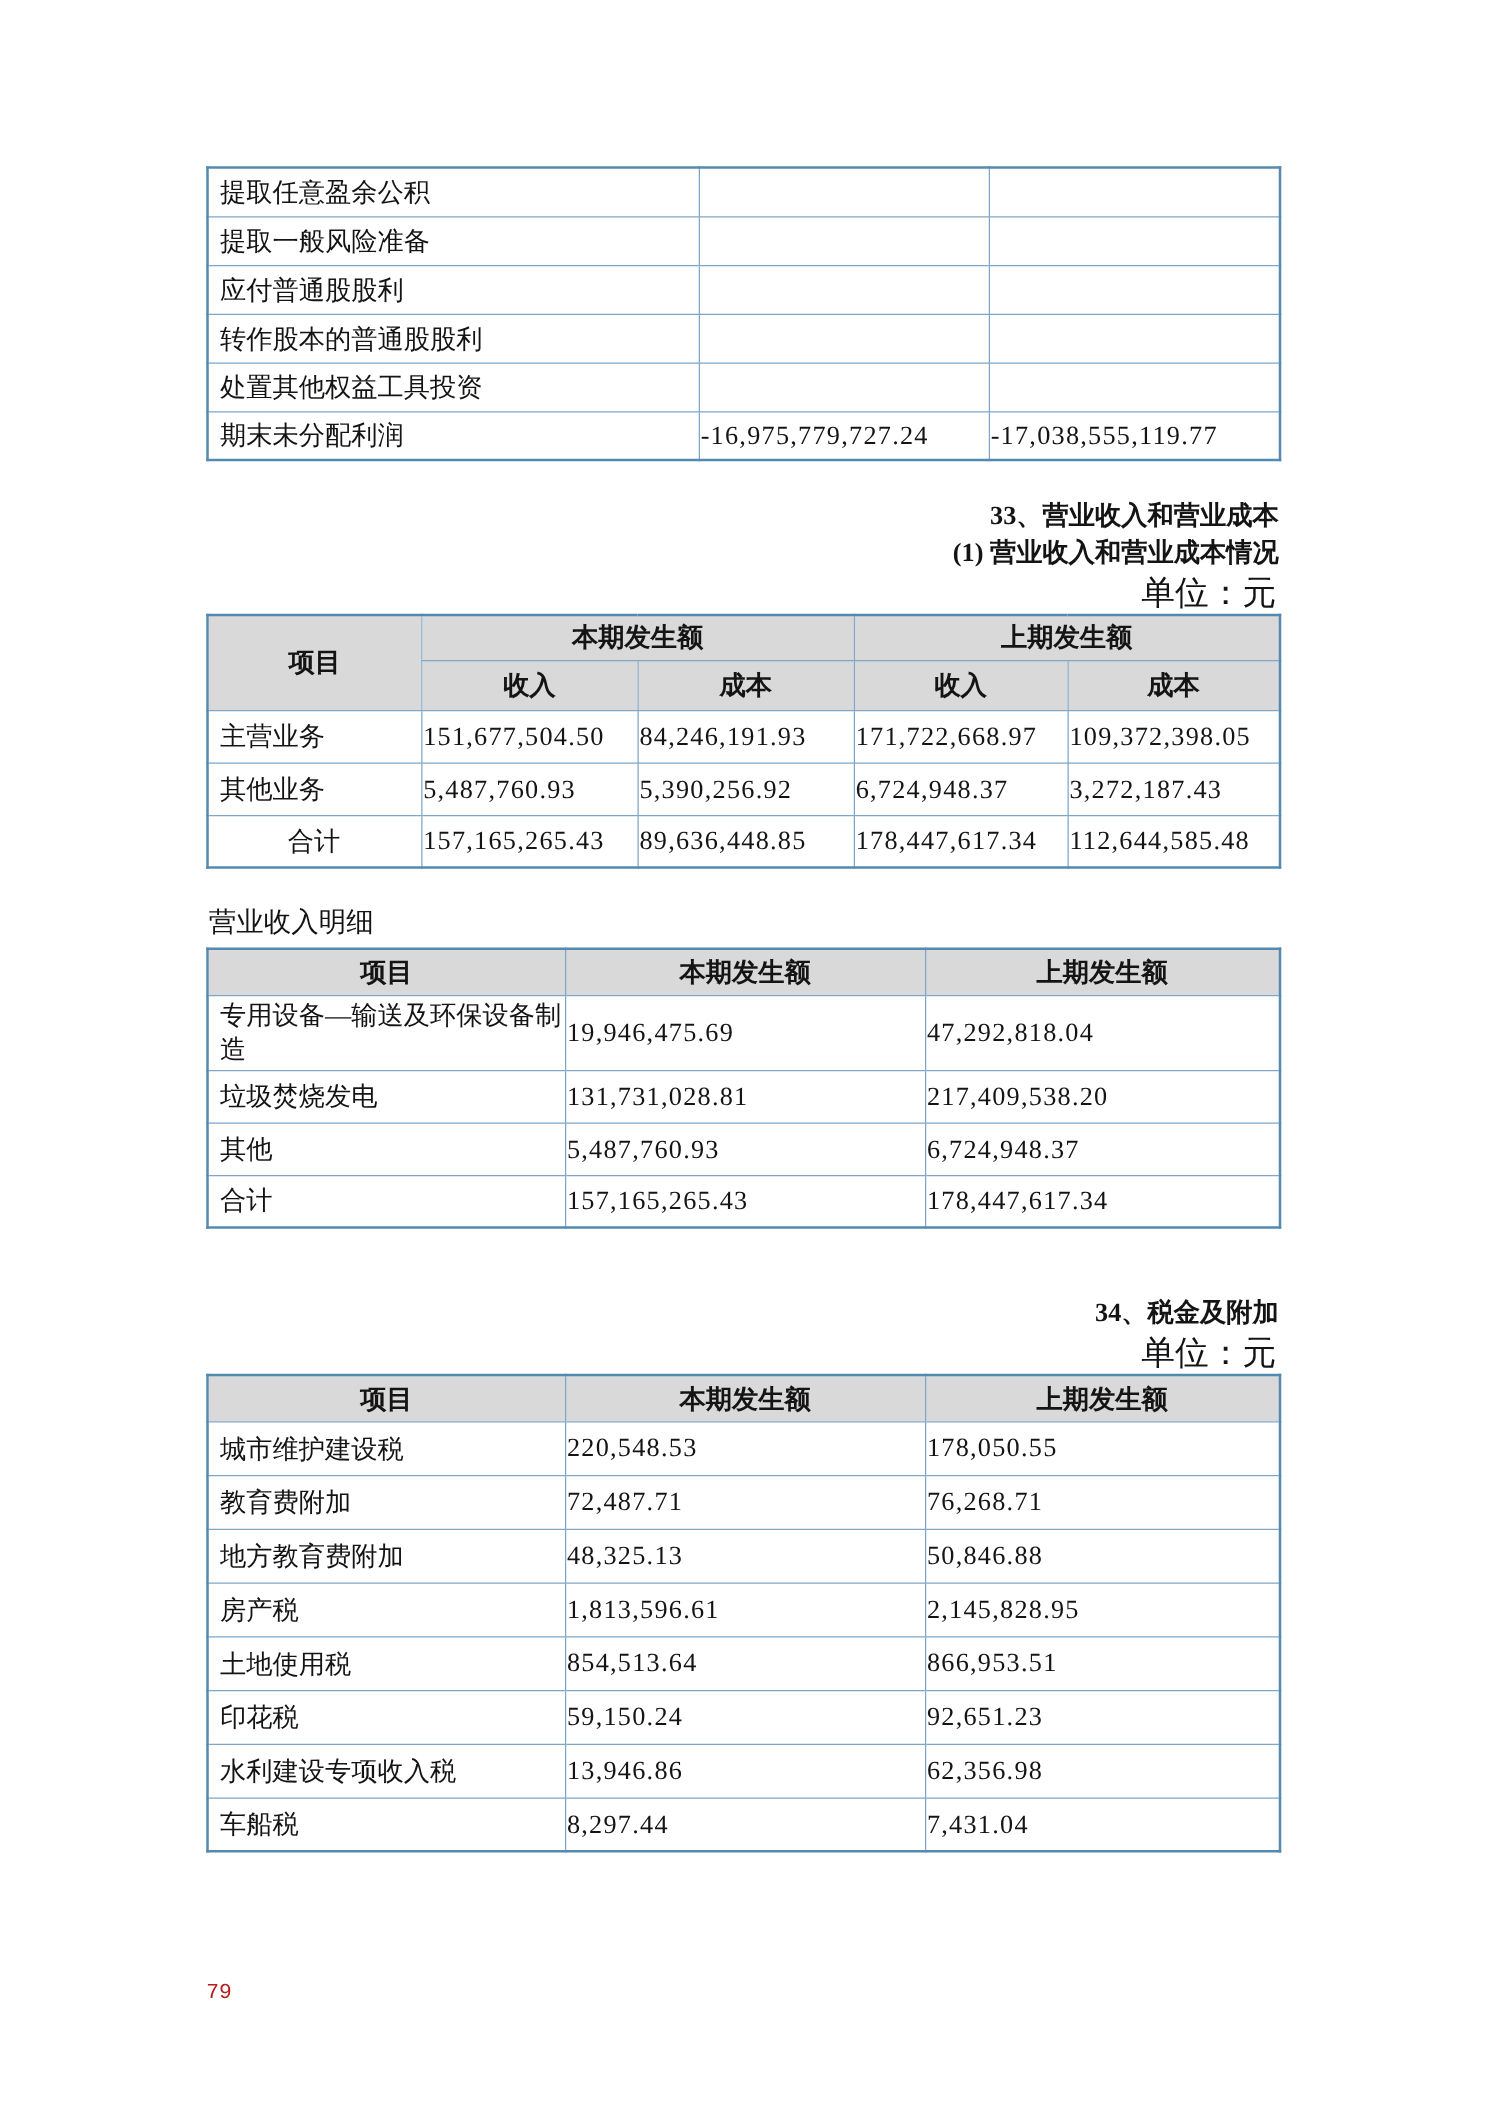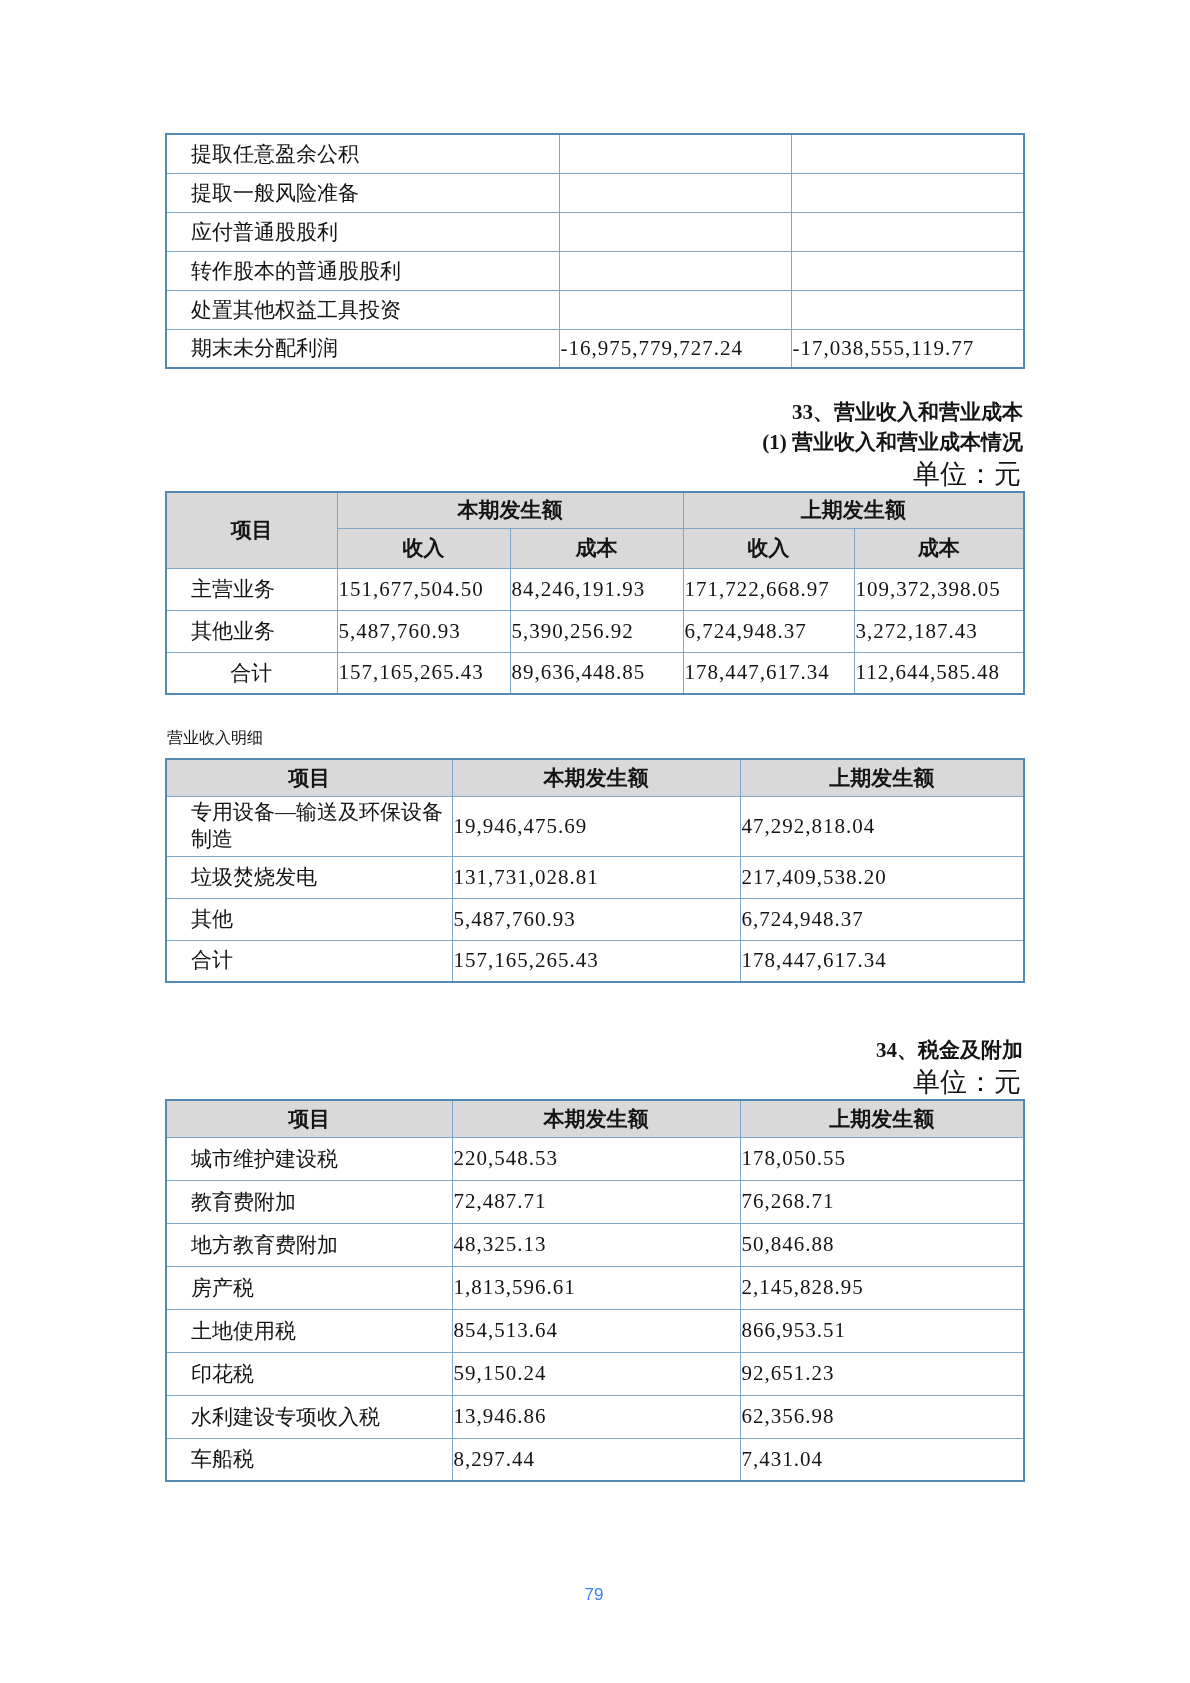--- a/index.html
+++ b/index.html
@@ -8,41 +8,41 @@
     background:#ffffff;
     font-family:"Liberation Serif","DejaVu Serif",serif;
     color:#141414;
     position:relative;
     overflow:hidden;
   }
   .content{margin-left:165px;padding-top:133px;width:858px;}
   table{border-collapse:collapse;table-layout:fixed;width:858px;border:2px solid #548ab2;}
   td{border:1px solid #7fa6c6;font-size:21px;vertical-align:middle;overflow:hidden;word-break:break-all;}
   .hdr{background:#d9d9d9;font-weight:700;text-align:center;}
-  .lbl{text-align:left;padding-left:24px;}
+  .lbl{text-align:left;padding-left:9px;}
   .lbl.ind{}
   .lbl.center{text-align:center;padding-left:0;}
   .num{text-align:left;padding-right:11px;letter-spacing:1px;font-variant-numeric:tabular-nums;}
   
   .t1 tr{height:39px;}
   .t2 tr{height:42px;}
   .t2 tr.head1{height:36px;}
   .t2 tr.head2{height:40px;}
   .t3 tr{height:42px;}
   .t3 tr.head{height:37px;}
   .t3 tr.tall{height:60px;}
   .t3 .lbl{line-height:27px;}
   .t4 tr{height:43px;}
   .t4 tr.head{height:37px;}
   .h-sec{font-size:21px;font-weight:700;line-height:30px;margin:0;text-align:right;}
   .sec-block{margin-top:28px;}
   .unit{text-align:right;font-size:27px;line-height:26px;margin:4px 2px 4px 0;}
-  .caption{font-size:16px;line-height:26px;margin:30px 0 7px 2px;}
+  .caption{font-size:22px;line-height:26px;margin:30px 0 7px 2px;}
   .sec34{margin-top:52px;}
-  .pageno{margin-top:103px;text-align:center;font-family:Liberation Sans, sans-serif;font-size:17px;color:#3b82f6;}
+  .pageno{margin-top:103px;text-align:left;font-family:Liberation Mono, monospace;font-size:17px;color:#b91c1c;}
 </style>
 </head>
 <body>
 
 <div class="content">
 
   <table class="t1">
     <colgroup>
         <col style="width:393px">
         <col style="width:232px">

